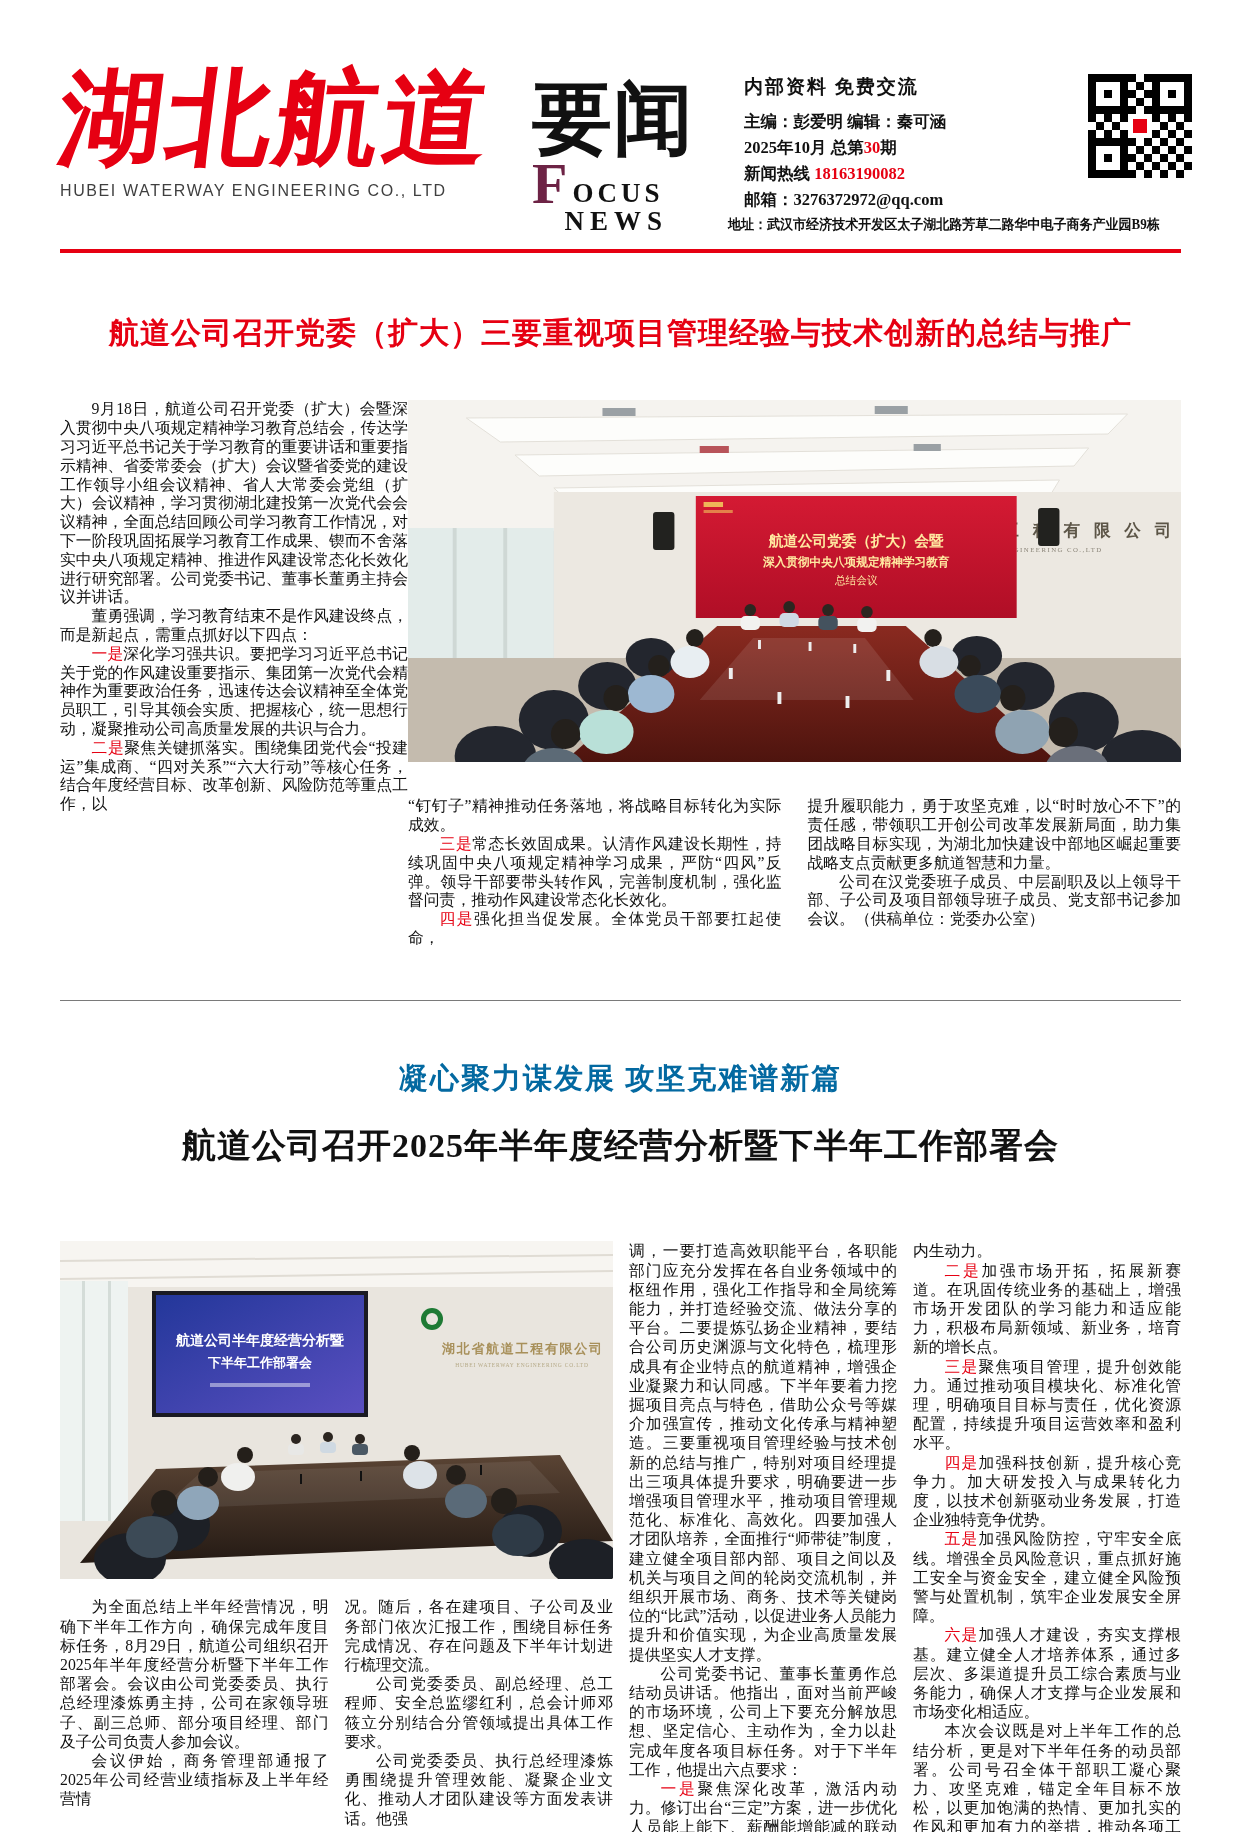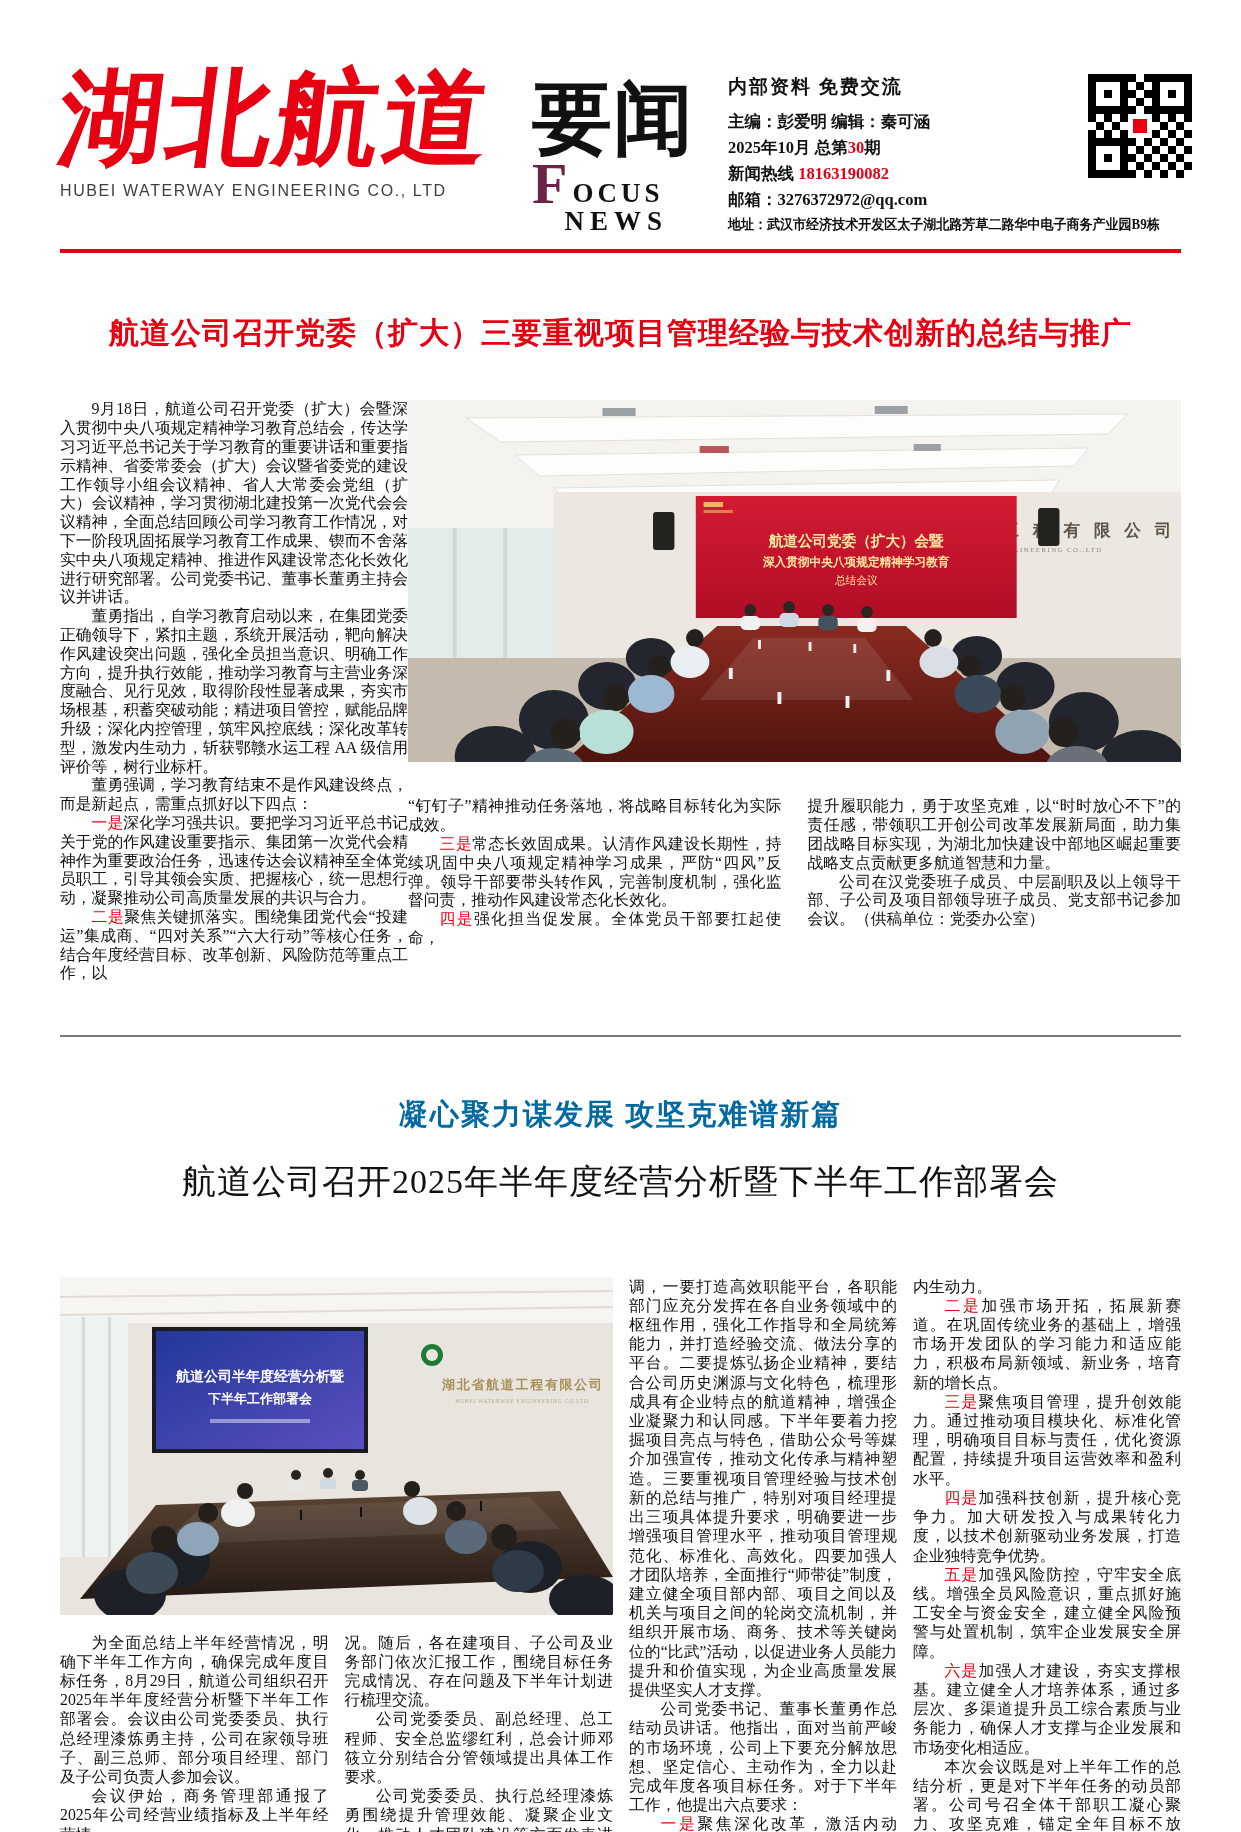--- a/index.html
+++ b/index.html
@@ -13,21 +13,21 @@
            transform:skewX(-7deg);letter-spacing:4px;white-space:nowrap;}
   .logo-en{margin-top:10px;font-family:"Liberation Sans","DejaVu Sans",sans-serif;
            font-size:16px;font-weight:400;letter-spacing:1.6px;color:#3f3f3f;white-space:nowrap;}
   .focus-block{width:182px;flex:0 0 auto;padding-top:14px;}
   .yaowen{font-size:80px;font-weight:900;line-height:0.98;letter-spacing:1px;white-space:nowrap;}
   .focus-en{display:grid;grid-template-columns:auto auto;column-gap:5px;width:max-content;margin-top:2px;}
   .focus-f{grid-row:span 2;font-size:58px;line-height:0.82;font-weight:900;color:#6d2345;}
   .focus-ocus{font-size:27px;line-height:1;letter-spacing:4px;font-weight:900;align-self:start;margin-top:20px;}
   .focus-news{font-size:27px;line-height:1;letter-spacing:6px;font-weight:900;margin-left:-8px;margin-top:1px;}
   .mh-right{flex:1;display:flex;flex-direction:column;padding-top:8px;}
-  .mh-right-top{display:flex;gap:28px;}
+  .mh-right-top{display:flex;gap:28px;margin-left:16px;}
   .mh-info{flex:1;font-weight:700;}
   .mh-notice{font-size:19px;letter-spacing:2px;margin-bottom:9px;white-space:nowrap;}
   .mh-line{font-size:16.5px;line-height:26px;white-space:nowrap;}
   .red{color:#e60012;}
   .qr-box{width:104px;height:104px;flex:0 0 auto;}
   .mh-address{font-size:14px;font-weight:700;white-space:nowrap;margin-top:3px;
               transform:scaleX(0.93);transform-origin:left;}
   .mh-rule{height:4px;background:#e60012;margin-top:14px;}
   
   .a1-title{margin-top:60px;text-align:center;color:#e60012;font-weight:700;
@@ -38,21 +38,21 @@
   .a1-right{flex:1;min-width:0;}
   .photo-frame{width:100%;display:block;}
   .a1-cols{display:flex;gap:26px;margin-top:35px;}
   .a1-col{flex:1;min-width:0;}
   .para{margin:0;text-indent:2em;}
   .para.cont{text-indent:0;}
   .lead{color:#e60012;}
   .divider{height:1.5px;background:#7a7a7a;margin-top:52px;}
   .a2-title-red{margin-top:58px;text-align:center;color:#0369a1;font-weight:700;
                 font-size:29px;letter-spacing:2px;white-space:nowrap;}
-  .a2-title-black{margin-top:12px;text-align:center;color:#111;font-weight:400;
+  .a2-title-black{margin-top:12px;text-align:center;color:#111;font-weight:700;
                   font-size:34px;letter-spacing:1px;white-space:nowrap;}
   .a2-body{display:flex;gap:16px;margin-top:72px;font-size:15.8px;line-height:19.2px;
            text-align:justify;}
   .a2-left{width:553px;flex:0 0 auto;}
   .a2-left-cols{display:flex;gap:16px;margin-top:18px;}
   .a2-left-col{flex:1;min-width:0;}
   .a2-col{width:268px;flex:0 0 auto;}
   svg text{font-family:"Liberation Serif","DejaVu Serif",serif;}
 </style>
 </head>
@@ -118,21 +118,20 @@
   </div>
 
   <div class="mh-rule"></div>
 
   <div>
     <h1 class="a1-title">航道公司召开党委（扩大）三要重视项目管理经验与技术创新的总结与推广</h1>
 
     <div class="a1-body">
       <div class="a1-col1">
           <p class="para">9月18日，航道公司召开党委（扩大）会暨深入贯彻中央八项规定精神学习教育总结会，传达学习习近平总书记关于学习教育的重要讲话和重要指示精神、省委常委会（扩大）会议暨省委党的建设工作领导小组会议精神、省人大常委会党组（扩大）会议精神，学习贯彻湖北建投第一次党代会会议精神，全面总结回顾公司学习教育工作情况，对下一阶段巩固拓展学习教育工作成果、锲而不舍落实中央八项规定精神、推进作风建设常态化长效化进行研究部署。公司党委书记、董事长董勇主持会议并讲话。</p>
-          <p class="para">董勇指出，自学习教育启动以来，在集团党委正确领导下，紧扣主题，系统开展活动，靶向解决作风建设突出问题，强化全员担当意识、明确工作方向，提升执行效能，推动学习教育与主营业务深度融合、见行见效，取得阶段性显著成果，夯实市场根基，积蓄突破动能；精进项目管控，赋能品牌升级；深化内控管理，筑牢风控底线；深化改革转型，激发内生动力，斩获鄂赣水运工程 AA 级信用评价等，树行业标杆。</p>
           <p class="para">董勇强调，学习教育结束不是作风建设终点，而是新起点，需重点抓好以下四点：</p>
           <p class="para"><span class="lead">一是</span>深化学习强共识。要把学习习近平总书记关于党的作风建设重要指示、集团第一次党代会精神作为重要政治任务，迅速传达会议精神至全体党员职工，引导其领会实质、把握核心，统一思想行动，凝聚推动公司高质量发展的共识与合力。</p>
           <p class="para"><span class="lead">二是</span>聚焦关键抓落实。围绕集团党代会“投建运”集成商、“四对关系”“六大行动”等核心任务，结合年度经营目标、改革创新、风险防范等重点工作，以</p>
         </div>
 
       <div class="a1-right">
 
         <svg class="photo-frame" viewBox="0 0 795 362" height="362" preserveAspectRatio="none">
           <defs>
             <linearGradient id="tbl1" x1="0" y1="0" x2="0" y2="1">

